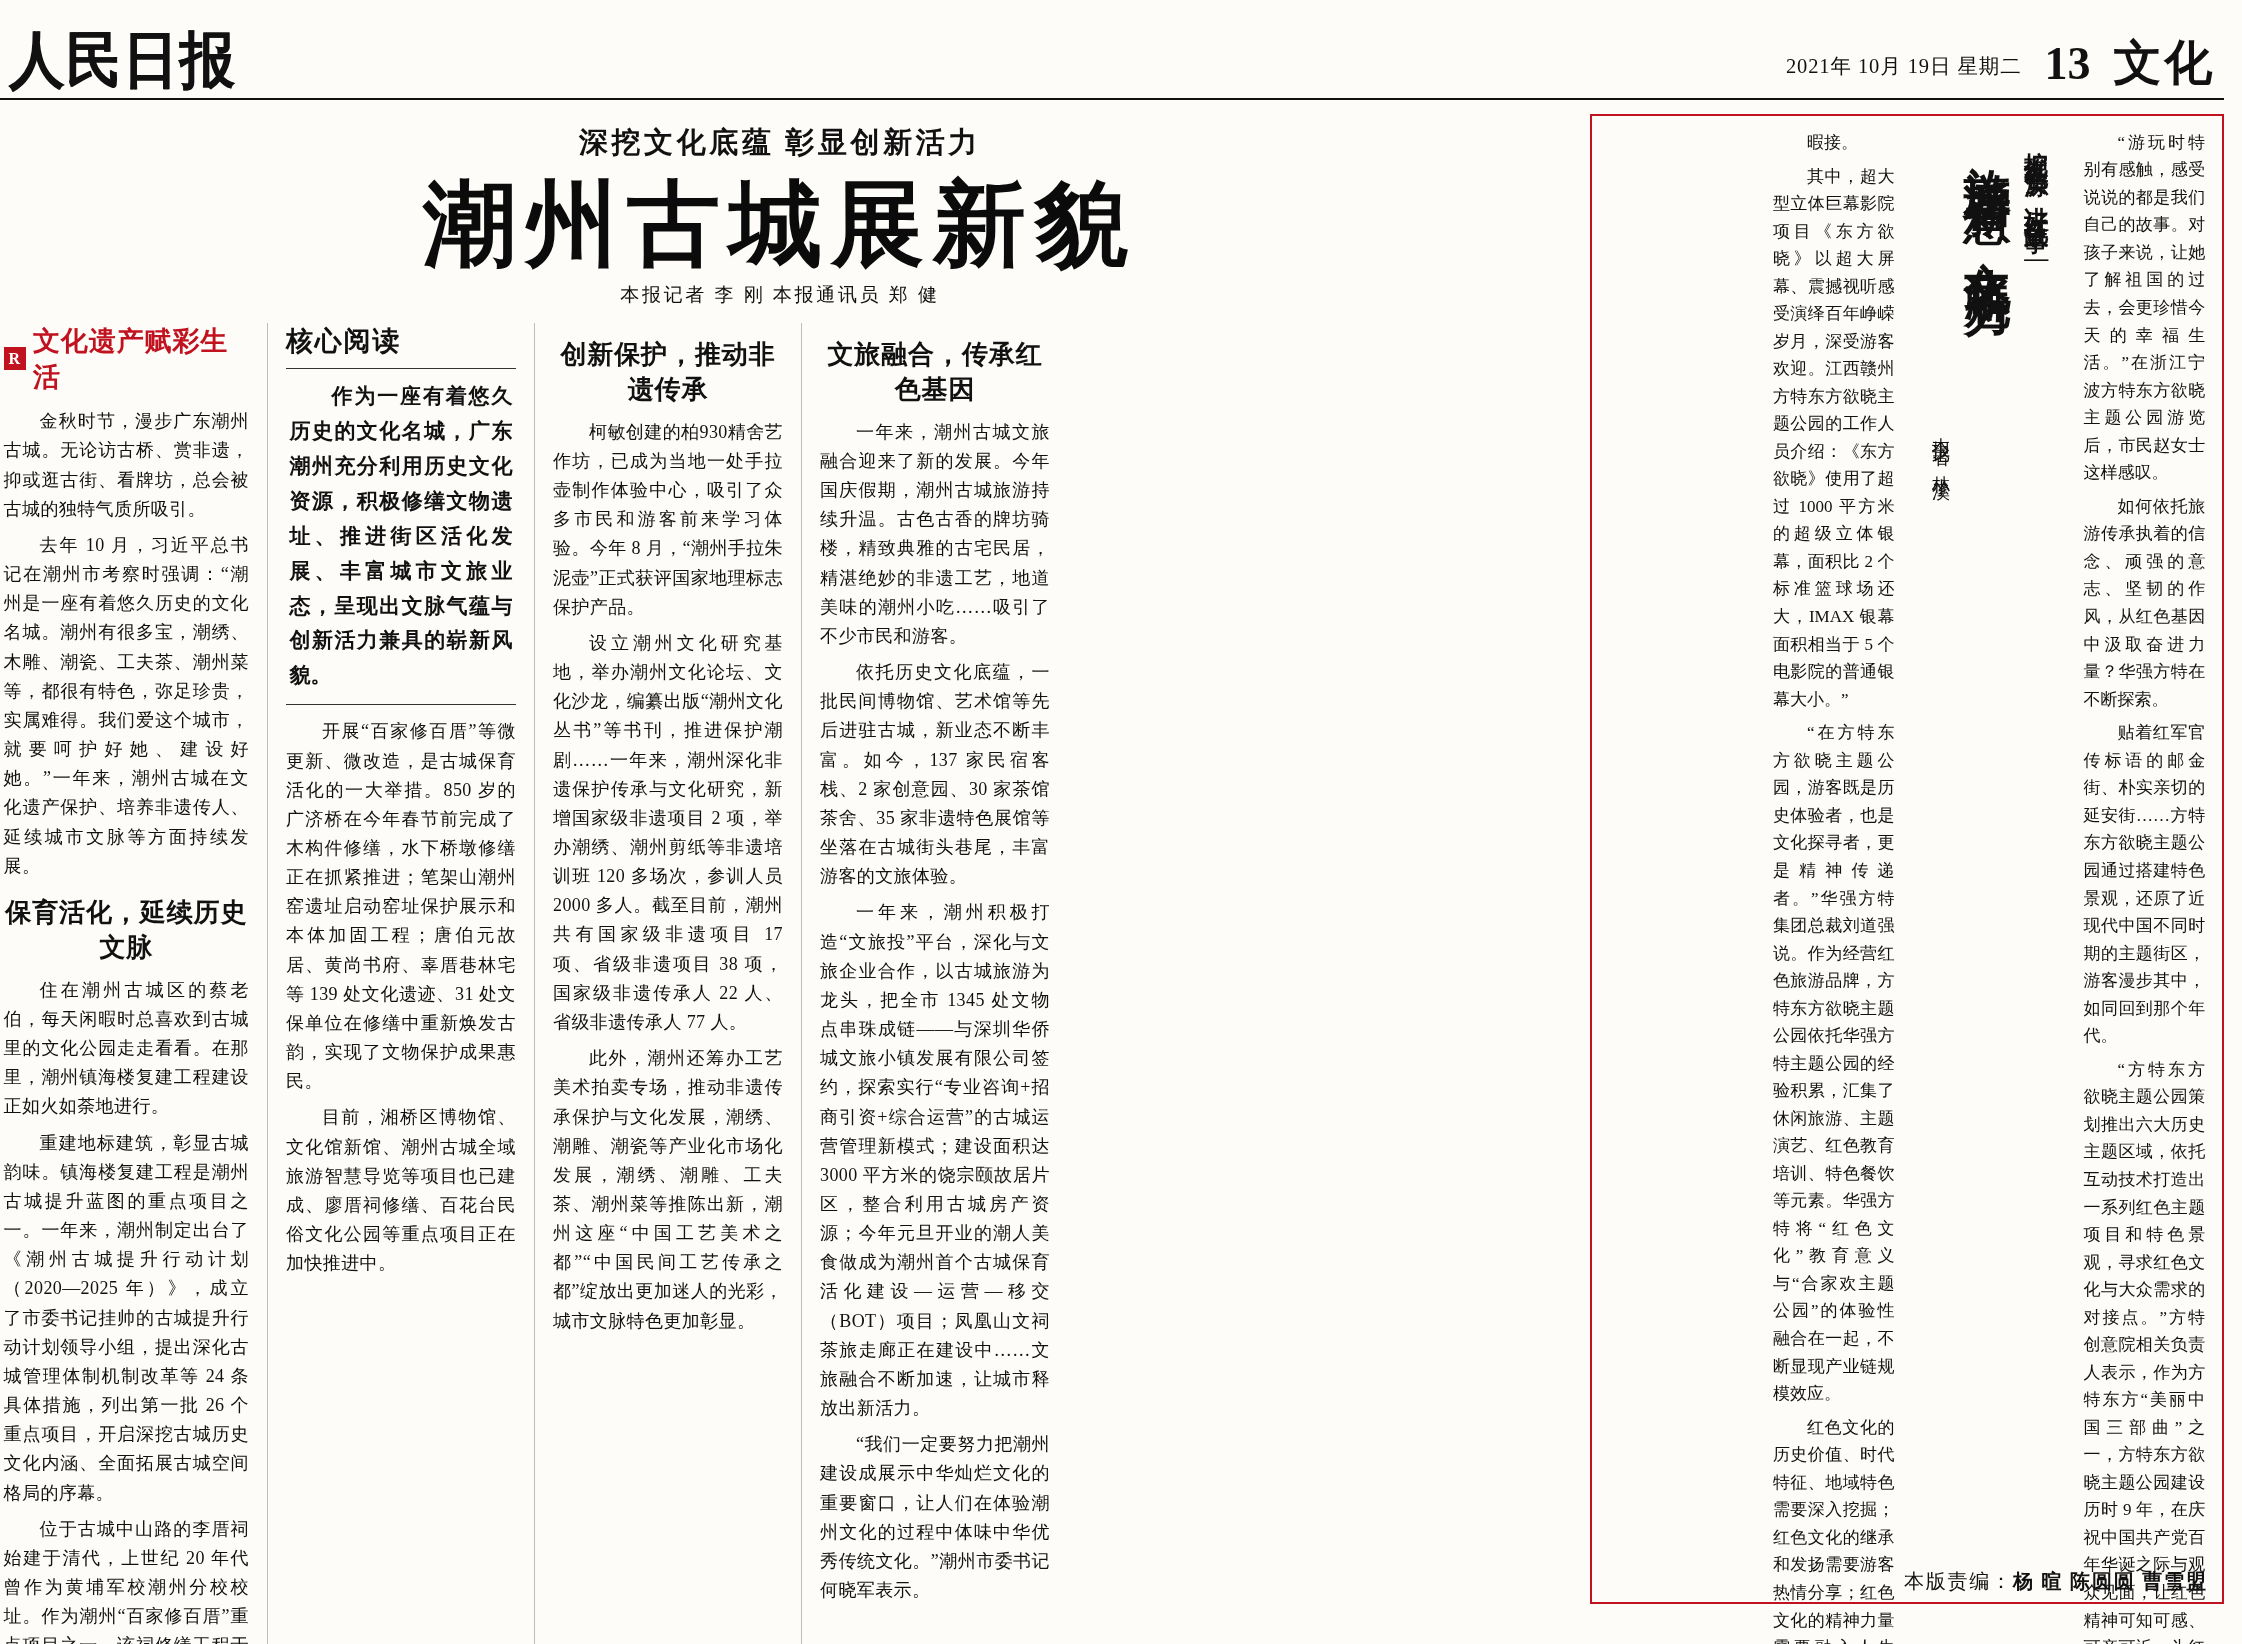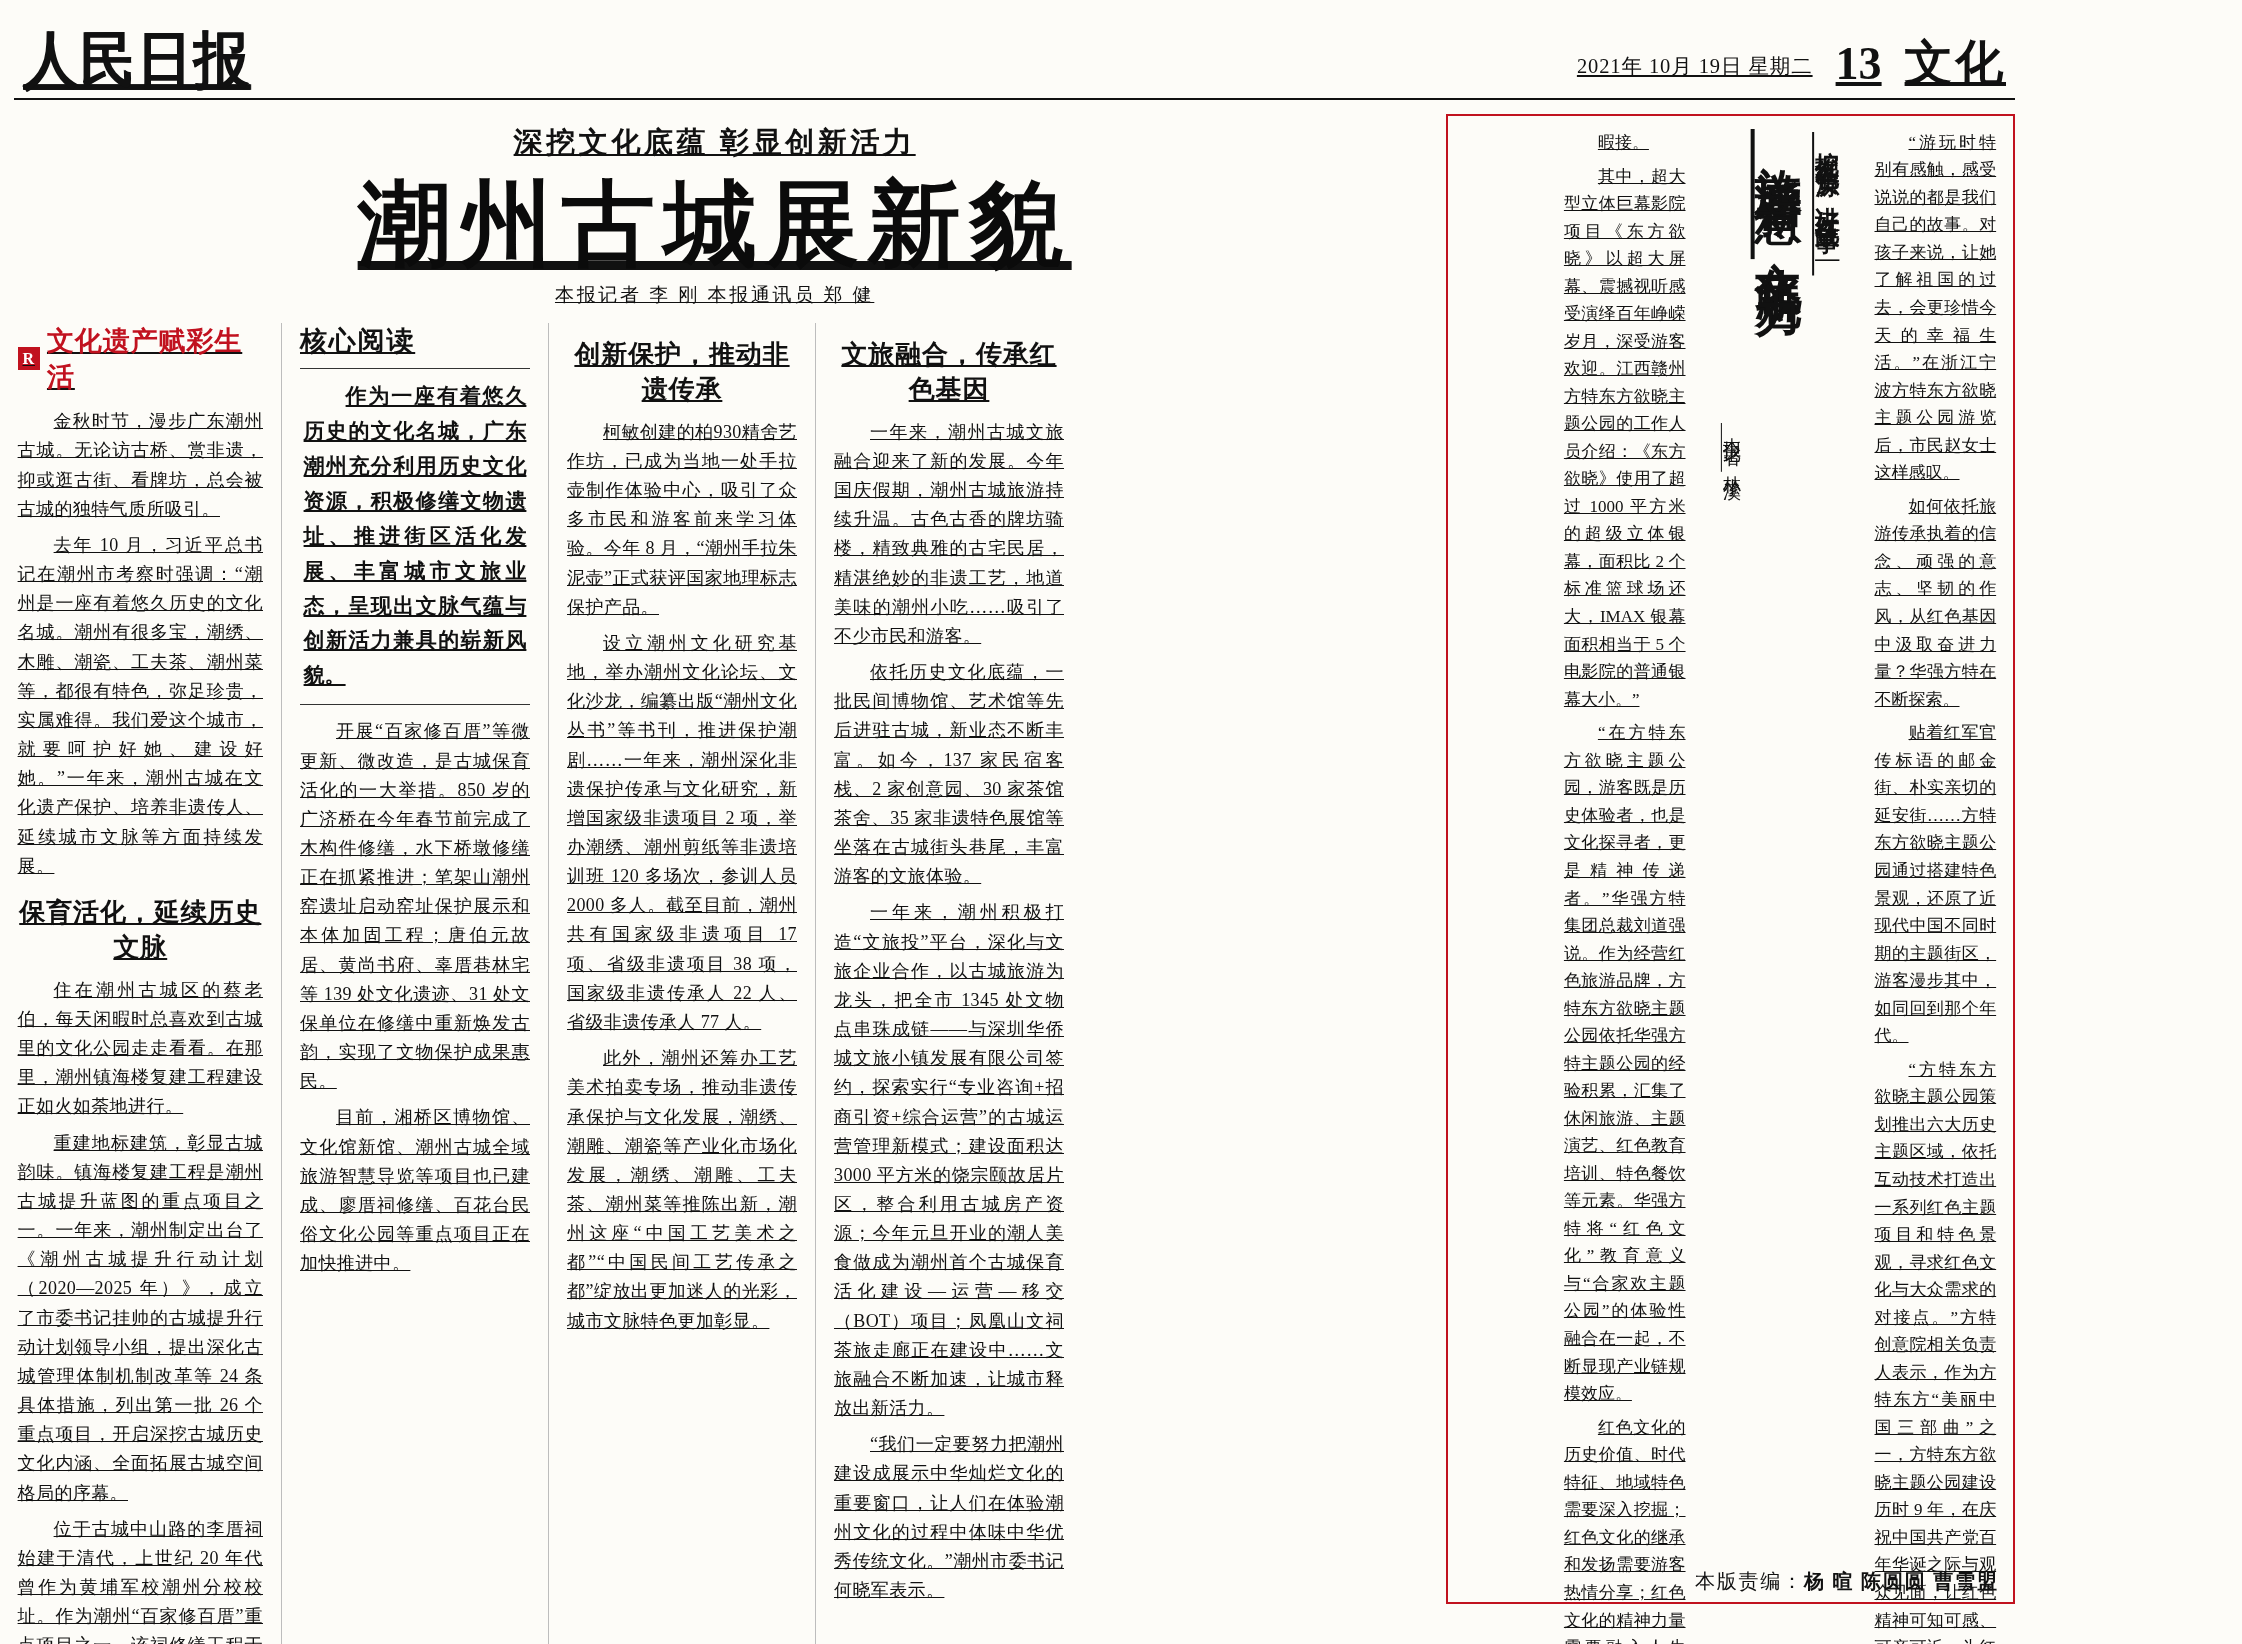--- a/index.html
+++ b/index.html
@@ -6,21 +6,21 @@
   html, body { margin:0; padding:0; }
   body {
     width: 2243px;
     height: 1644px;
     background: #fdfcf8;
     font-family: "Liberation Serif", "DejaVu Serif", serif;
     color: #111;
     position: relative;
     overflow: hidden;
   }
-  .page { position: relative; width: 2029px; height: 1644px; padding: 0 14px; text-decoration: underline; }
+  .page { position: relative; width: 2224px; height: 1644px; padding: 0 0; }
 
   
   .masthead {
     display: flex; align-items: flex-end; justify-content: space-between;
     border-bottom: 2.7px solid #111;
     padding: 12.5px 9px 7.1px 9px;
     height: 100px;
   }
   .logo {
     font-family: "Liberation Serif", serif;

